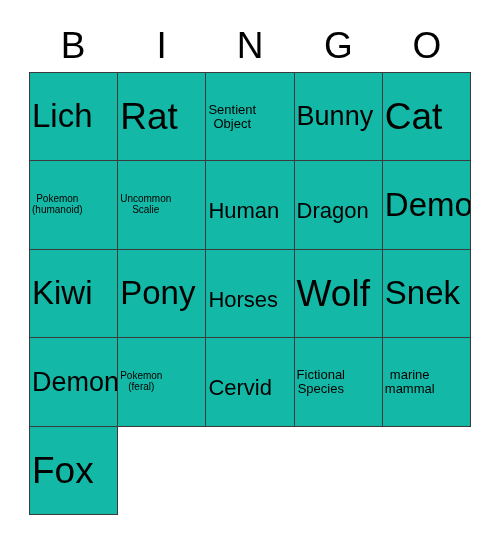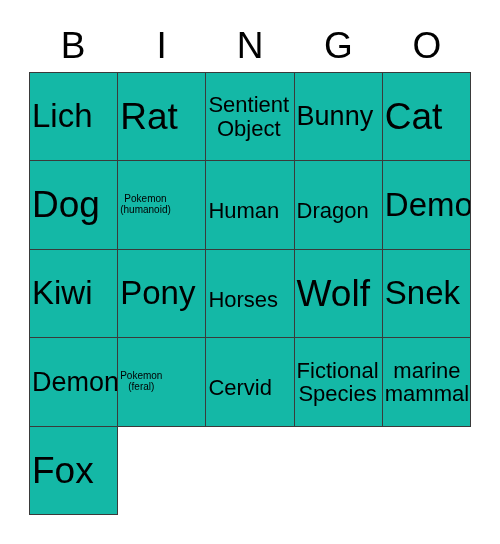--- a/index.html
+++ b/index.html
@@ -68,21 +68,21 @@
     line-height: 1.06;
     color: #000000;
     white-space: pre-line;
   }
 
   
   .size-xl   { font-size: 37px; }
   .size-lg   { font-size: 33px; }
   .size-md   { font-size: 27px; }
   .size-sm   { font-size: 22px; margin-top: 12px; }
-  .size-xs   { font-size: 22px; }
+  .size-xs   { font-size: 13px; }
   .size-xxs  { font-size: 10px; }
 </style>
 </head>
 <body>
 
 <div id="bingo-card">
 
   <div id="bingo-header">
     <div class="header-letter">B</div>
     <div class="header-letter">I</div>
@@ -104,25 +104,26 @@
 Object</span>
       </div>
     <div class="bingo-cell">
         <span class="cell-text size-md">Bunny</span>
       </div>
     <div class="bingo-cell">
         <span class="cell-text size-xl">Cat</span>
       </div>
 
     <div class="bingo-cell">
-        <span class="cell-text size-xl">Dog</span>
+        <span class="cell-text size-xxs">Pokemon
+(humanoid)</span>
       </div>
     <div class="bingo-cell">
-        <span class="cell-text size-xxs">Pokemon
-(humanoid)</span>
+        <span class="cell-text size-xxs">Uncommon
+Scalie</span>
       </div>
 
     <div class="bingo-cell">
         <span class="cell-text size-sm">Human</span>
       </div>
     <div class="bingo-cell">
         <span class="cell-text size-sm">Dragon</span>
       </div>
     <div class="bingo-cell">
         <span class="cell-text size-lg">Demon!</span>

